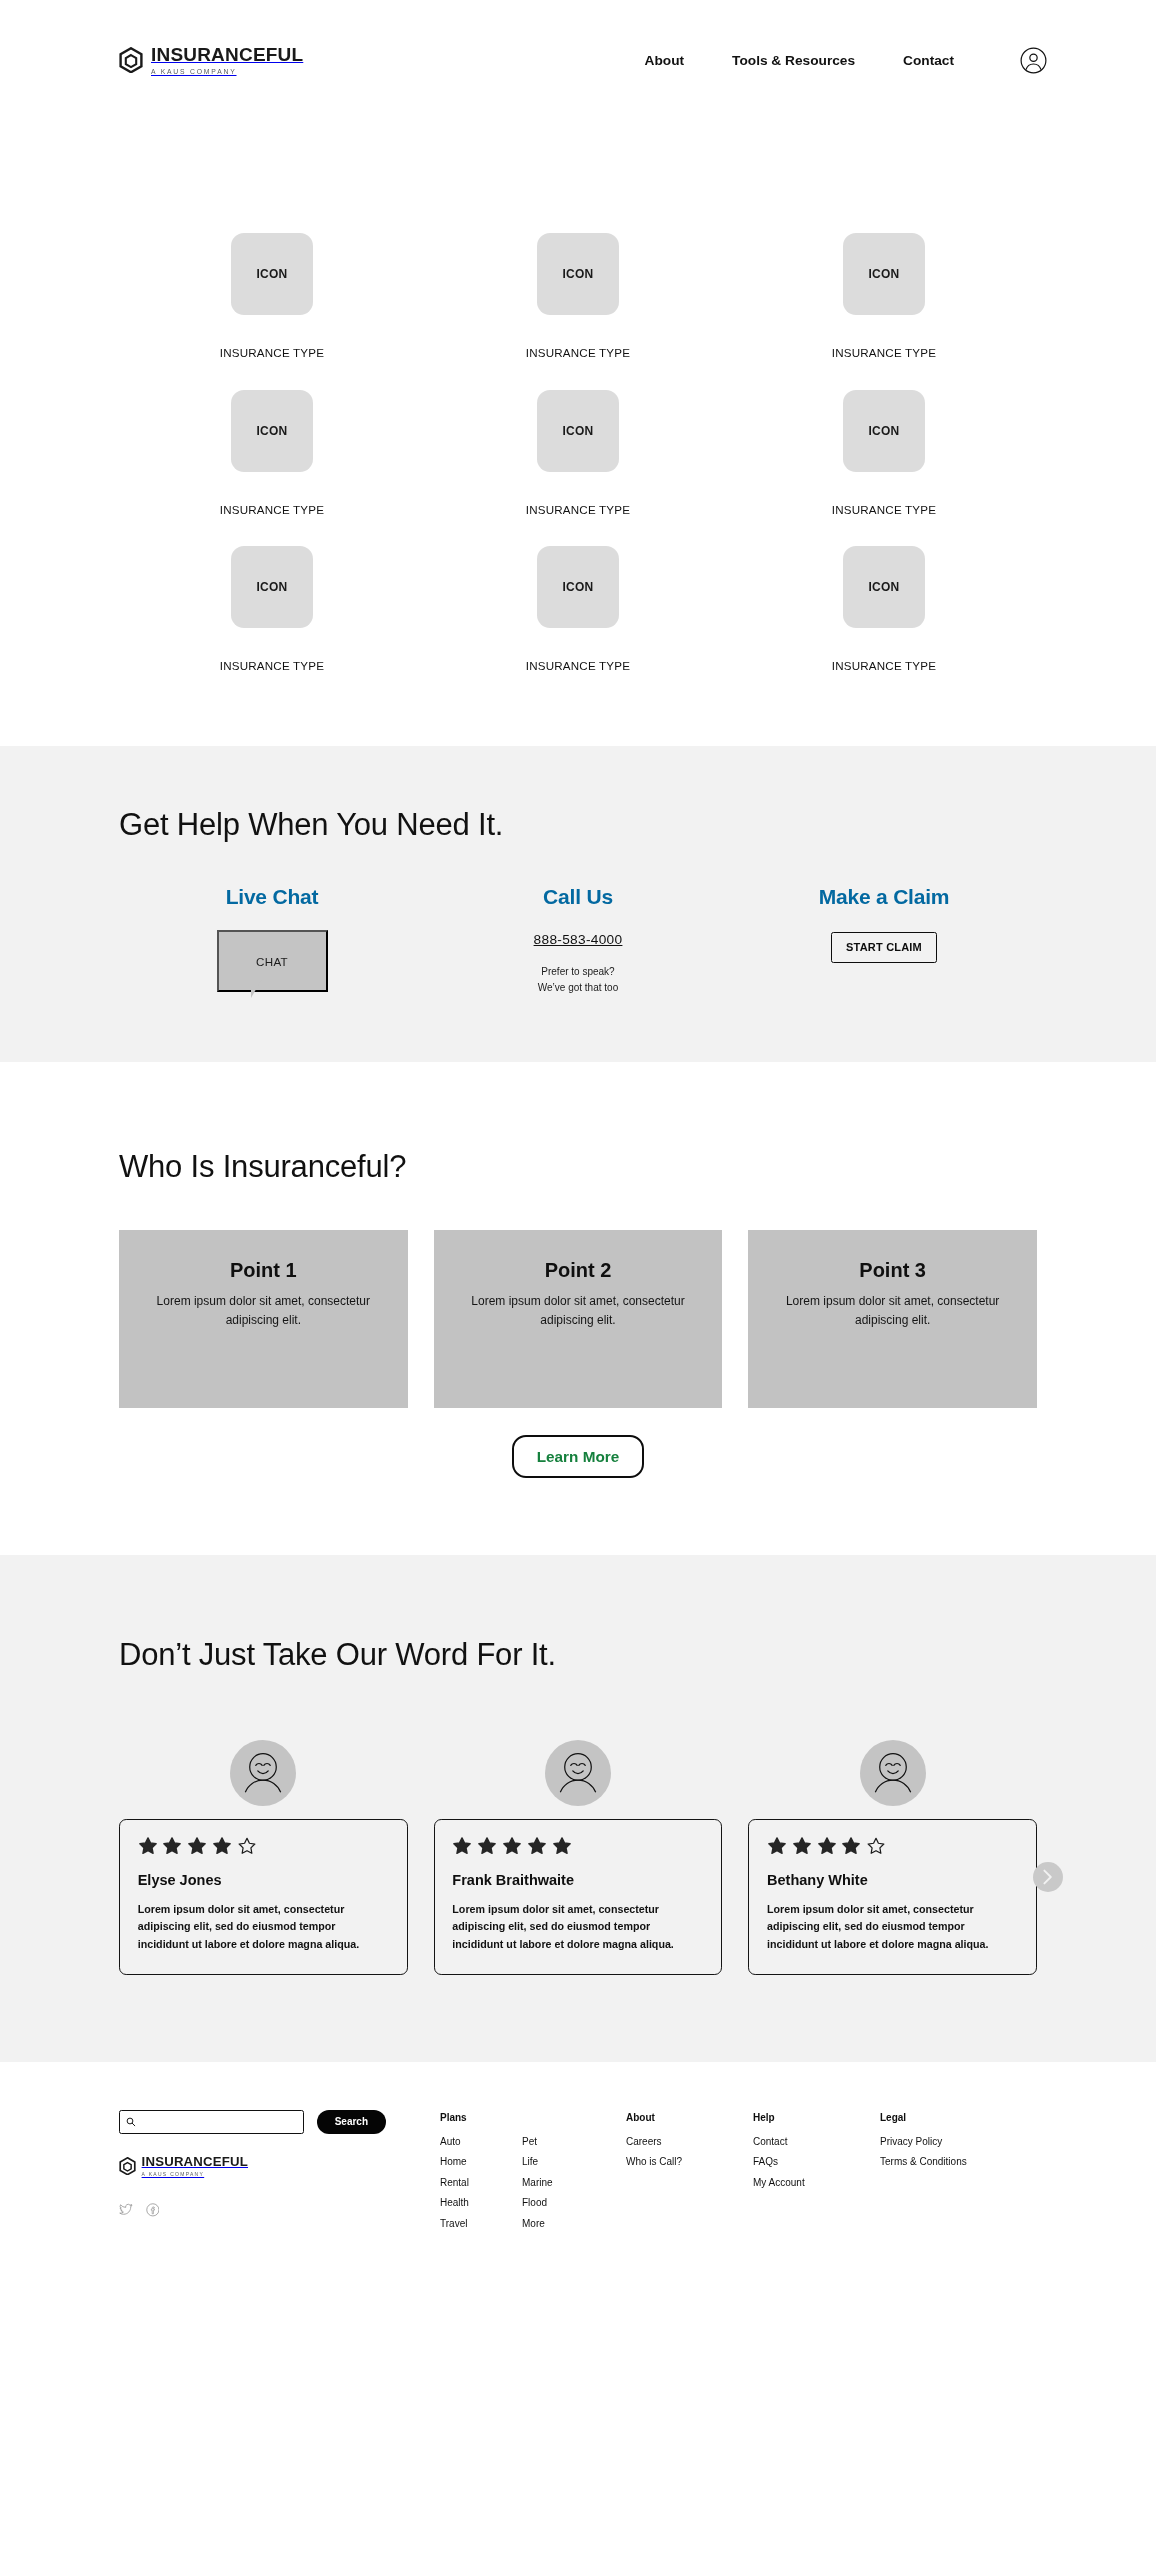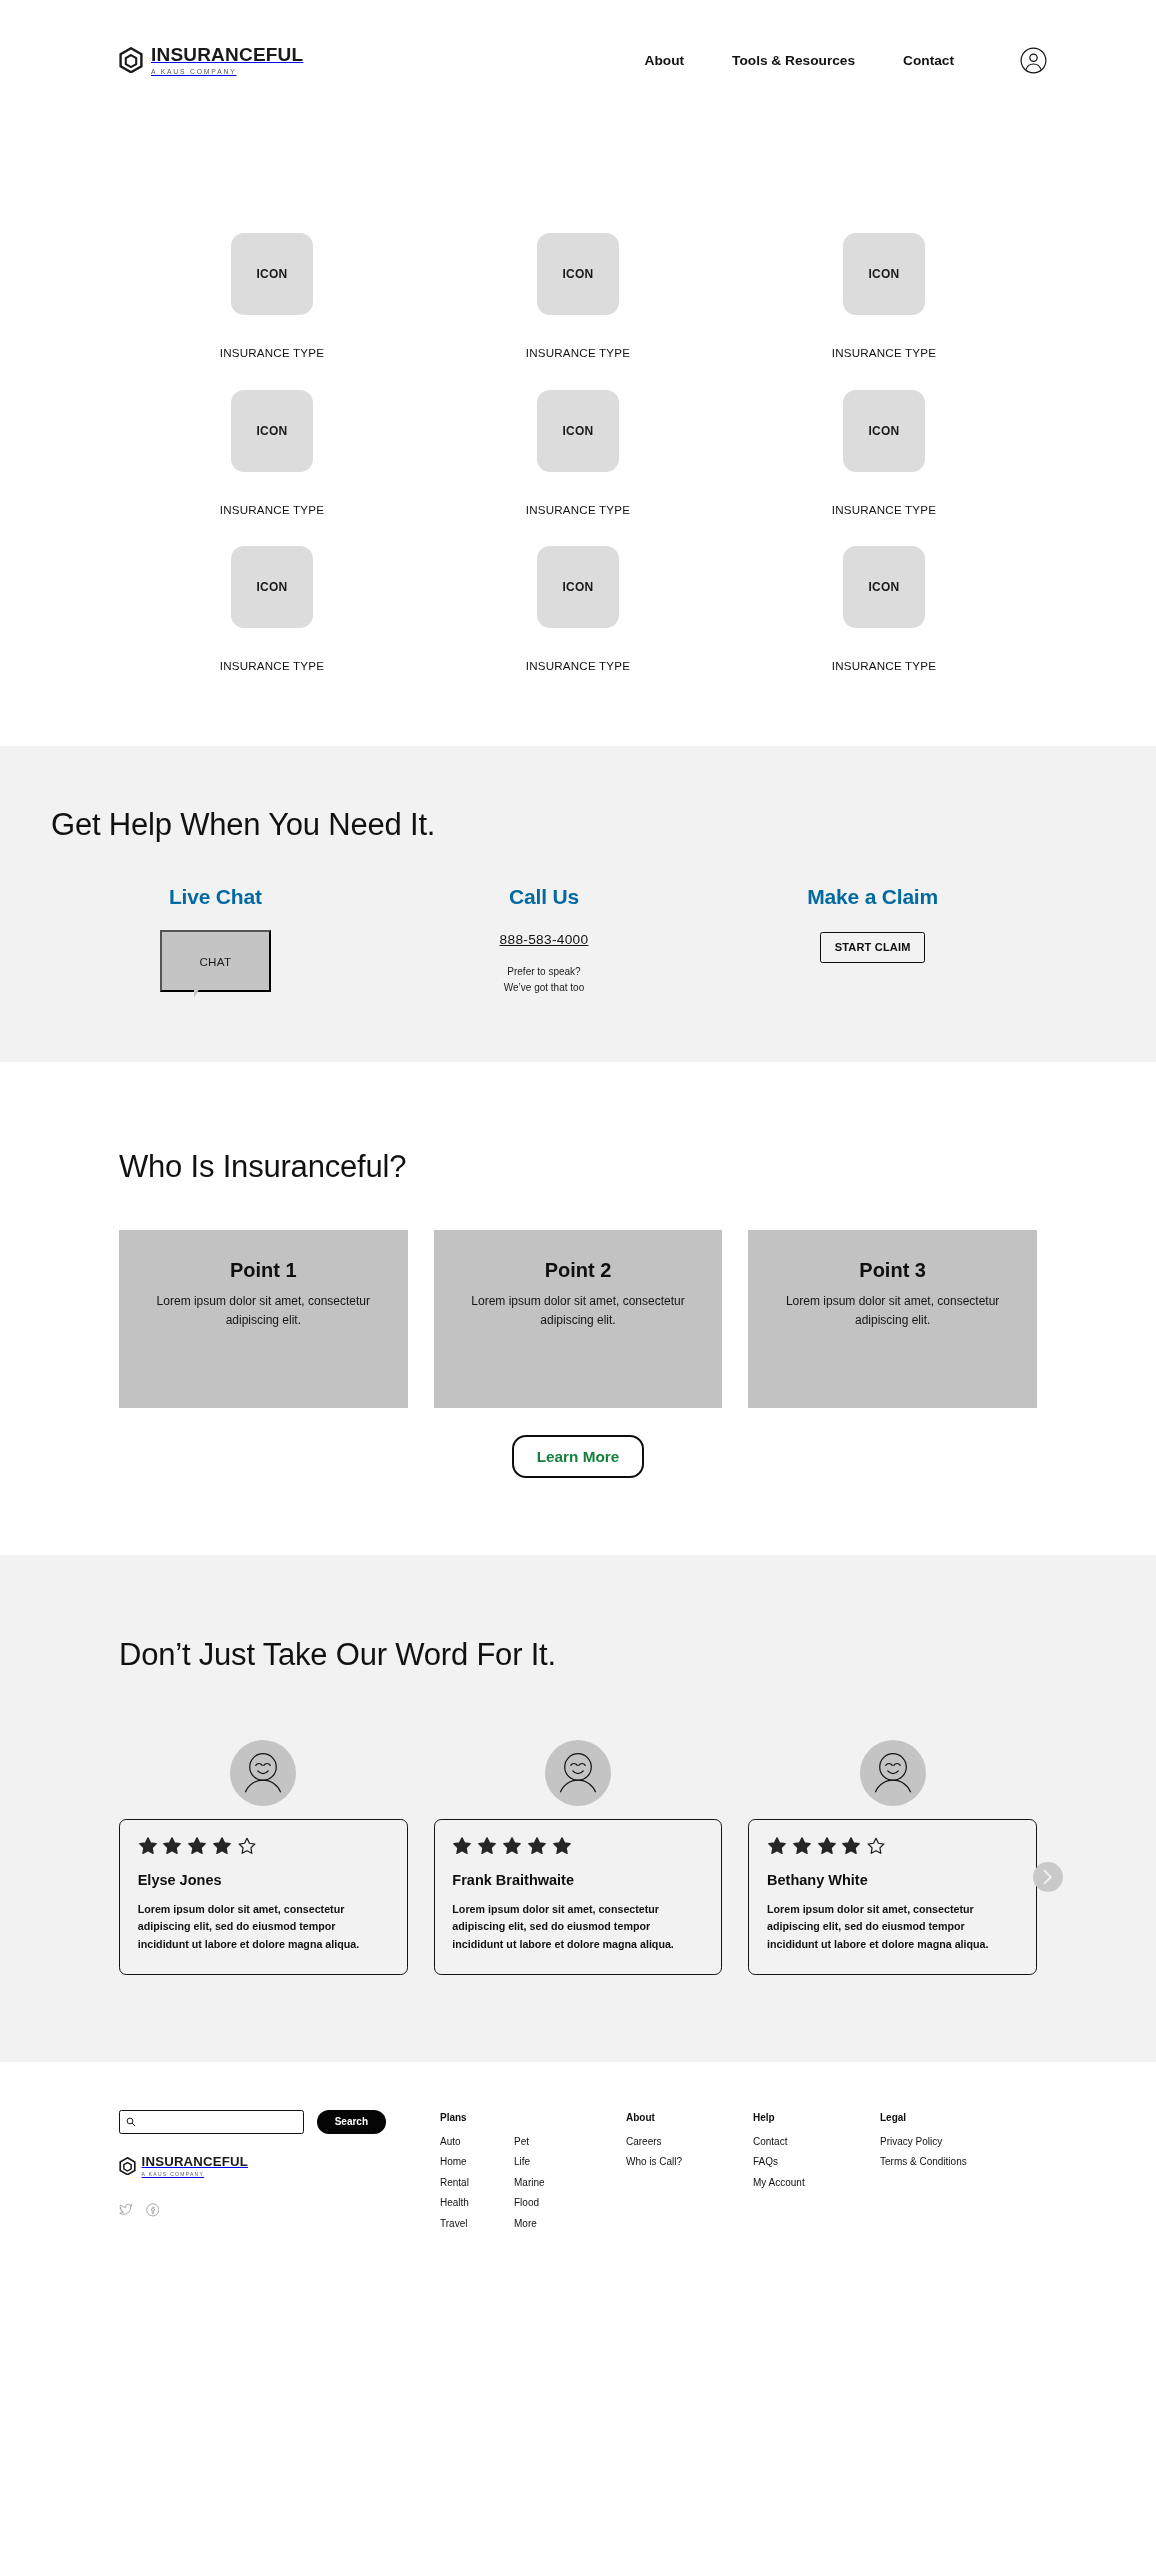--- a/index.html
+++ b/index.html
@@ -64,21 +64,21 @@
   .icon-tile {
     width: 82px; height: 82px; border-radius: 13px; background: #dcdcdc;
     display: flex; align-items: center; justify-content: center;
     font-size: 12px; font-weight: 700; letter-spacing: 0.3px; color: #1a1a1a;
   }
   .icon-caption {
     margin-top: 19px; font-size: 11.6px; letter-spacing: 0.2px; color: #121212;
   }
 
   
-  .help-band { padding: 61px 119px 67px 51px; }
+  .help-band { padding: 61px 119px 67px 119px; }
   .help-row {
     margin-top: 42px;
     display: grid; grid-template-columns: repeat(3, 1fr);
   }
   .help-col { display: flex; flex-direction: column; align-items: center; }
   .help-h {
     font-size: 21px; font-weight: 700; color: #0369a1; letter-spacing: -0.2px;
   }
   .chat-bubble {
     margin-top: 21px;
@@ -184,21 +184,21 @@
   .fcol-about { width: 127px; }
   .fcol-help  { width: 127px; }
   .fcol-legal { width: 161px; }
   .fcol-h {
     font-size: 10px; font-weight: 700; color: #0f0f0f; margin-bottom: 14.5px;
   }
   .flink {
     display: block; font-size: 10px; color: #111; text-decoration: none;
     line-height: 1; margin-bottom: 10.4px;
   }
-  .plan-sub { display: flex; gap: 0; }
+  .plan-sub { display: flex; gap: 8px; }
   .plan-sub > div { width: 74px; }
 </style>
 </head>
 <body>
 
 <div class="page">
 
   <header class="header">
     <a class="logo-block" href="#">
       <svg class="logo-mark" viewBox="0 0 30 33">

